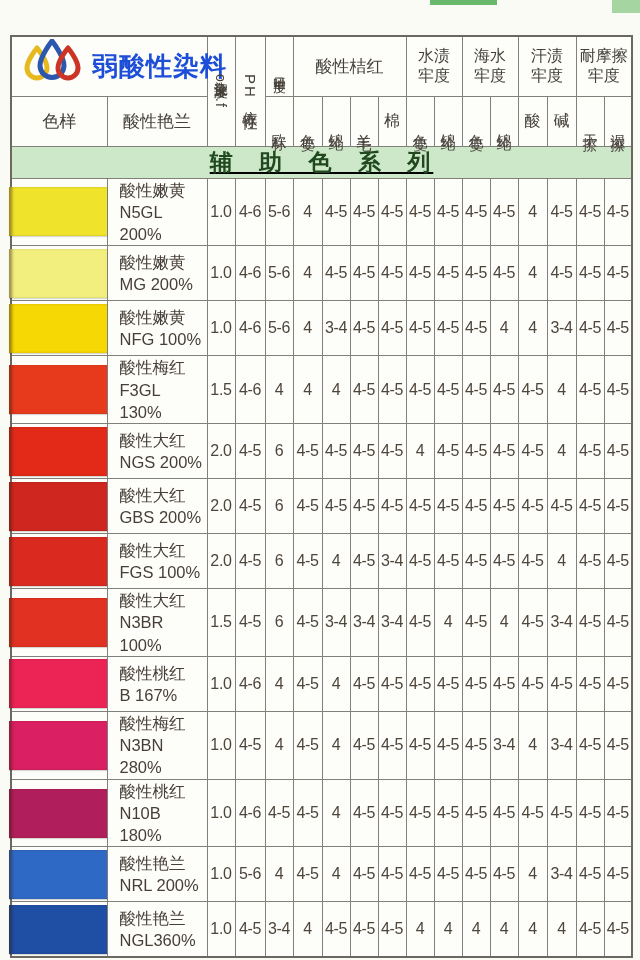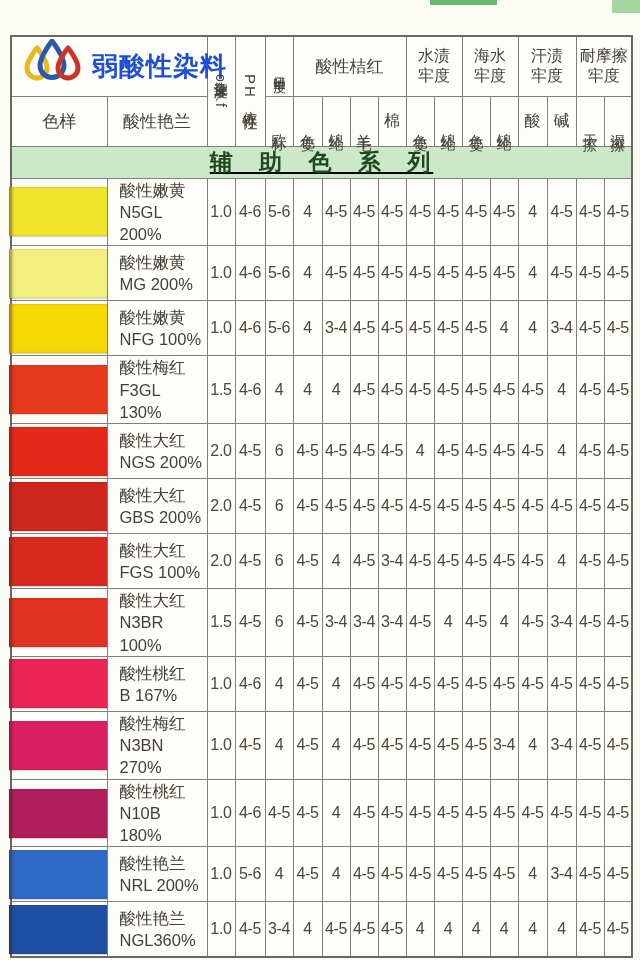--- a/index.html
+++ b/index.html
@@ -365,21 +365,21 @@
         <td class="val">4-5</td>
         <td class="val">4-5</td>
         <td class="val">4-5</td>
       </tr>
       <tr>
     <td class="swatch-cell">
       <div class="swatch" style="background: rgb(218, 32, 98);"></div>
     </td>
     <td class="name-cell">
       <div>酸性梅红</div>
-      <div>N3BN 270%</div>
+      <div>N3BN 280%</div>
     </td>
   <td class="val">1.0</td>
         <td class="val">4-5</td>
         <td class="val">4</td>
         <td class="val">4-5</td>
         <td class="val">4</td>
         <td class="val">4-5</td>
         <td class="val">4-5</td>
         <td class="val">4-5</td>
         <td class="val">4-5</td>

